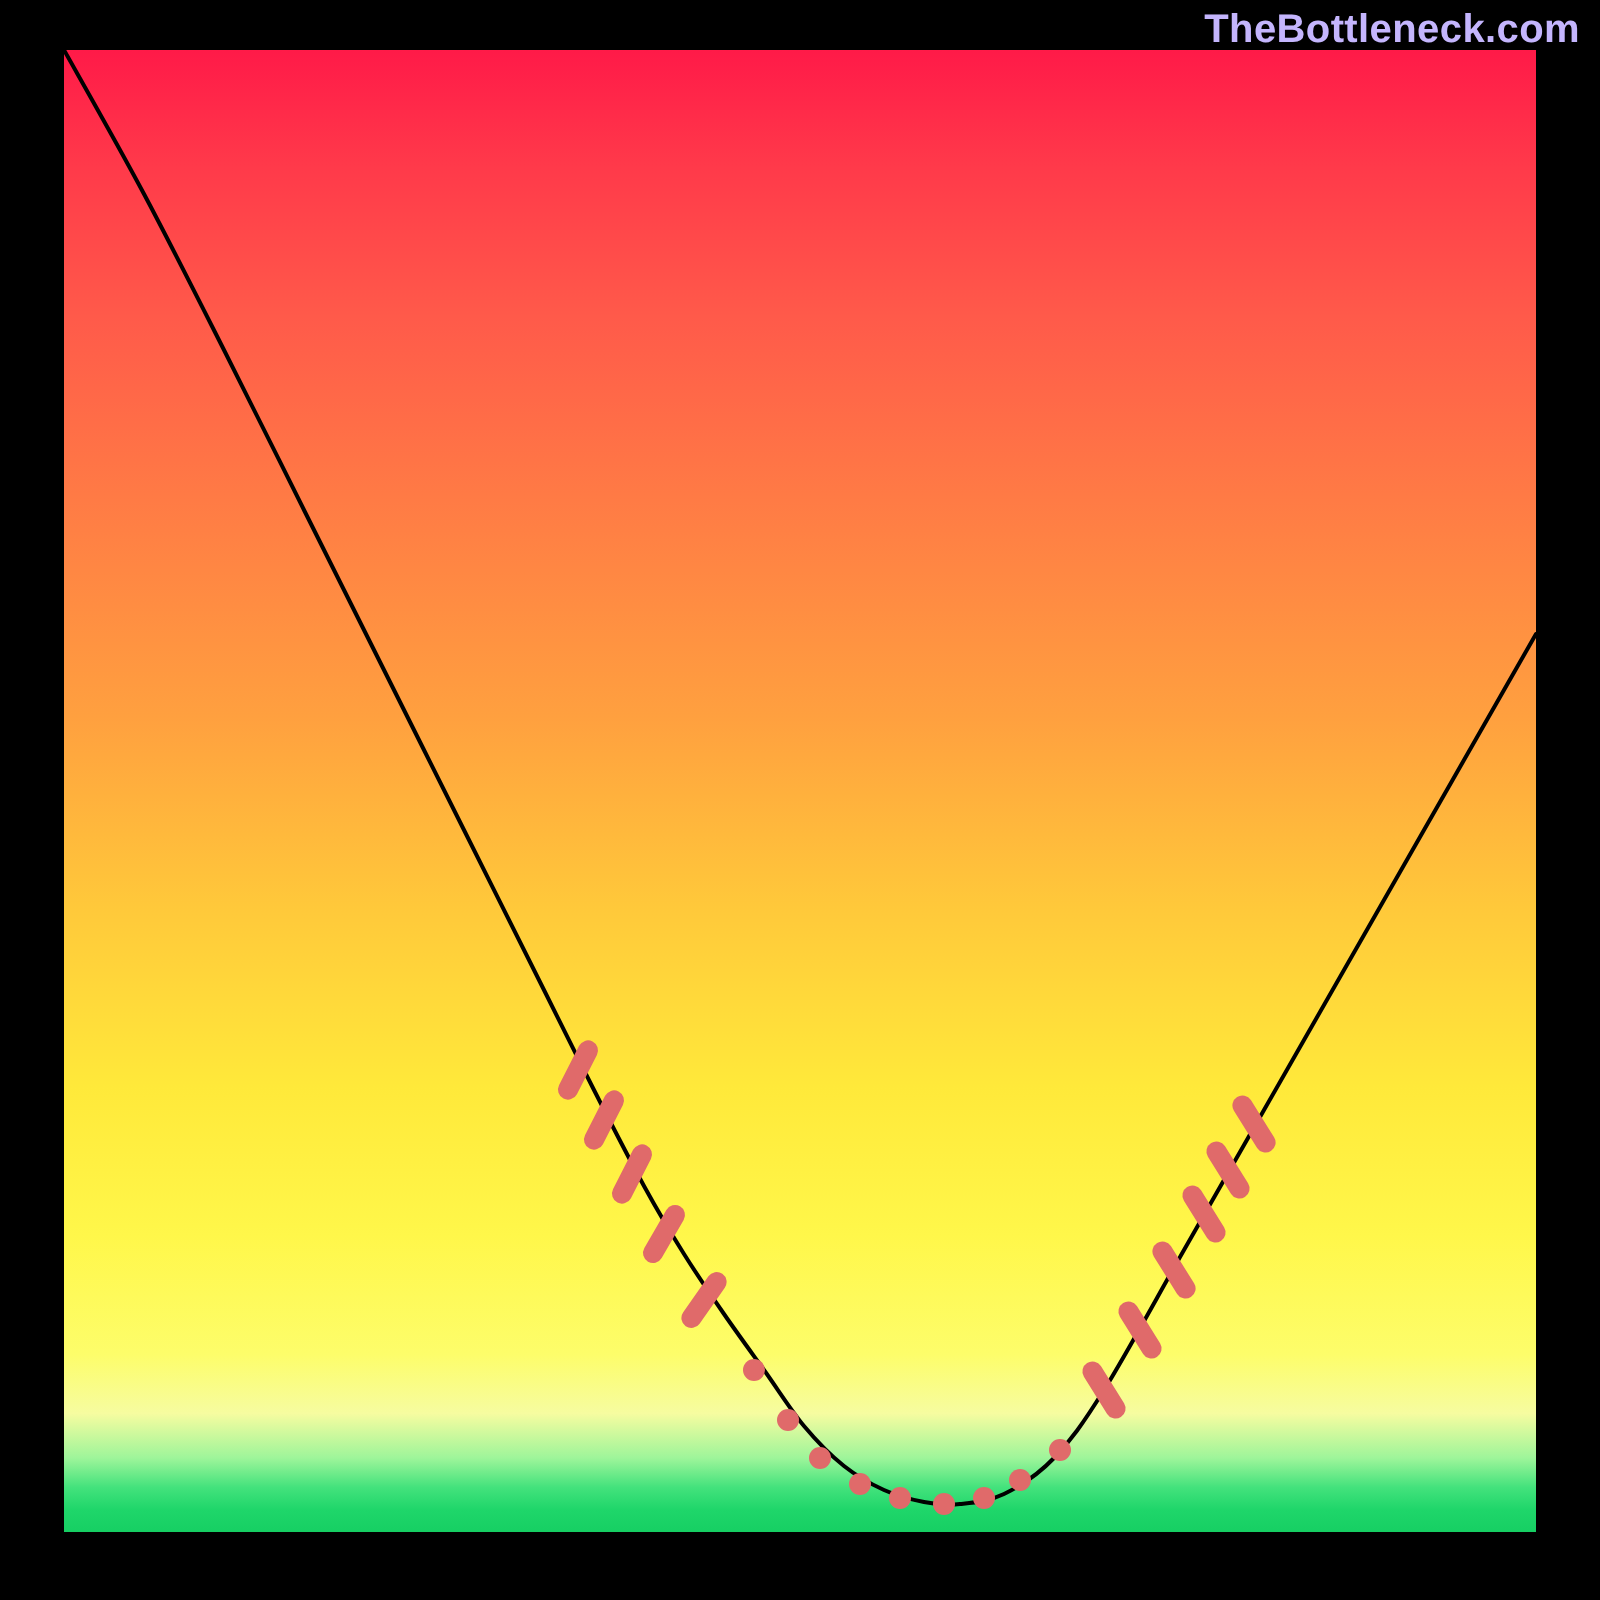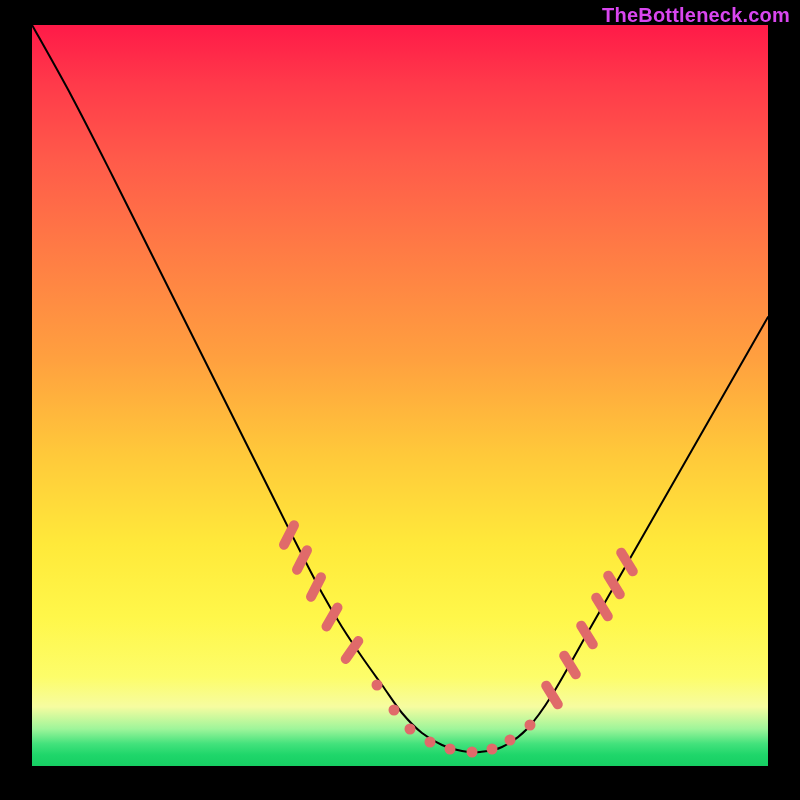--- a/index.html
+++ b/index.html
@@ -14,21 +14,21 @@
   .stage {
     position: relative;
     width: 800px;
     height: 800px;
     background: #000;
   }
   .watermark {
     position: absolute;
     top: 4px;
     right: 10px;
-    color: #d946ef;
+    color: #c4b5fd;
     font-size: 20px;
     font-weight: 600;
     letter-spacing: 0.2px;
     z-index: 5;
   }
   
   .plot {
     position: absolute;
     left: 32px;
     top: 25px;

